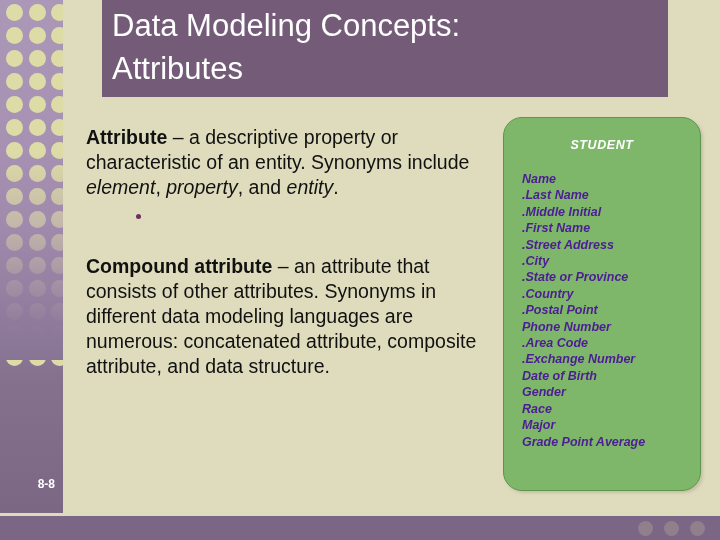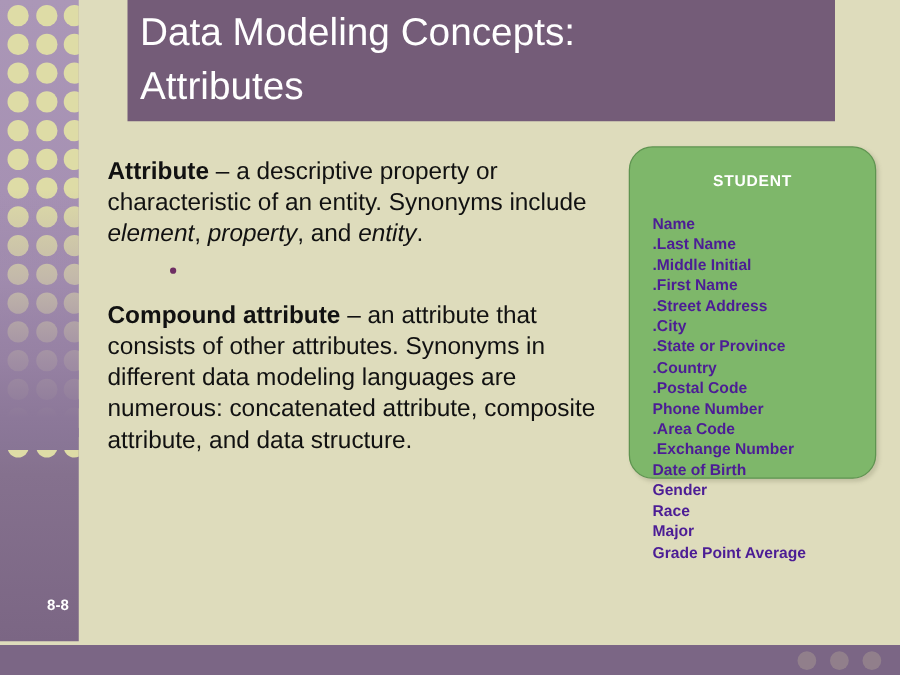--- a/index.html
+++ b/index.html
@@ -132,35 +132,36 @@
     position: absolute;
     left: 22px;
     top: 7px;
     width: 5px;
     height: 5px;
     border-radius: 50%;
     background: #6E2E63;
   }
 
   .para2 {
-    margin-top: 40px;
+    margin-top: 54px;
   }
 
   
   .entity-box {
     position: absolute;
     left: 503px;
     top: 117px;
     width: 198px;
-    height: 266px;
+    height: 374px;
     background: #7EB76A;
     border: 1px solid #5E9450;
     border-radius: 19px;
     box-sizing: border-box;
     box-shadow: 2px 2px 3px rgba(120,120,90,0.25);
+    font-style: italic;
   }
   .entity-title {
     position: absolute;
     left: 0;
     top: 20px;
     width: 100%;
     text-align: center;
     color: #ffffff;
     font-size: 12.5px;
     font-weight: bold;
@@ -299,21 +300,21 @@
       <div class="entity-title">STUDENT</div>
       <ul class="entity-list" id="entity-list">
           <li>Name</li>
           <li>.Last Name</li>
           <li>.Middle Initial</li>
           <li>.First Name</li>
           <li>.Street Address</li>
           <li>.City</li>
           <li>.State or Province</li>
           <li>.Country</li>
-          <li>.Postal Code</li>
+          <li>.Postal Point</li>
           <li>Phone Number</li>
           <li>.Area Code</li>
           <li>.Exchange Number</li>
           <li>Date of Birth</li>
           <li>Gender</li>
           <li>Race</li>
           <li>Major</li>
           <li>Grade Point Average</li>
         </ul>
     </div>

